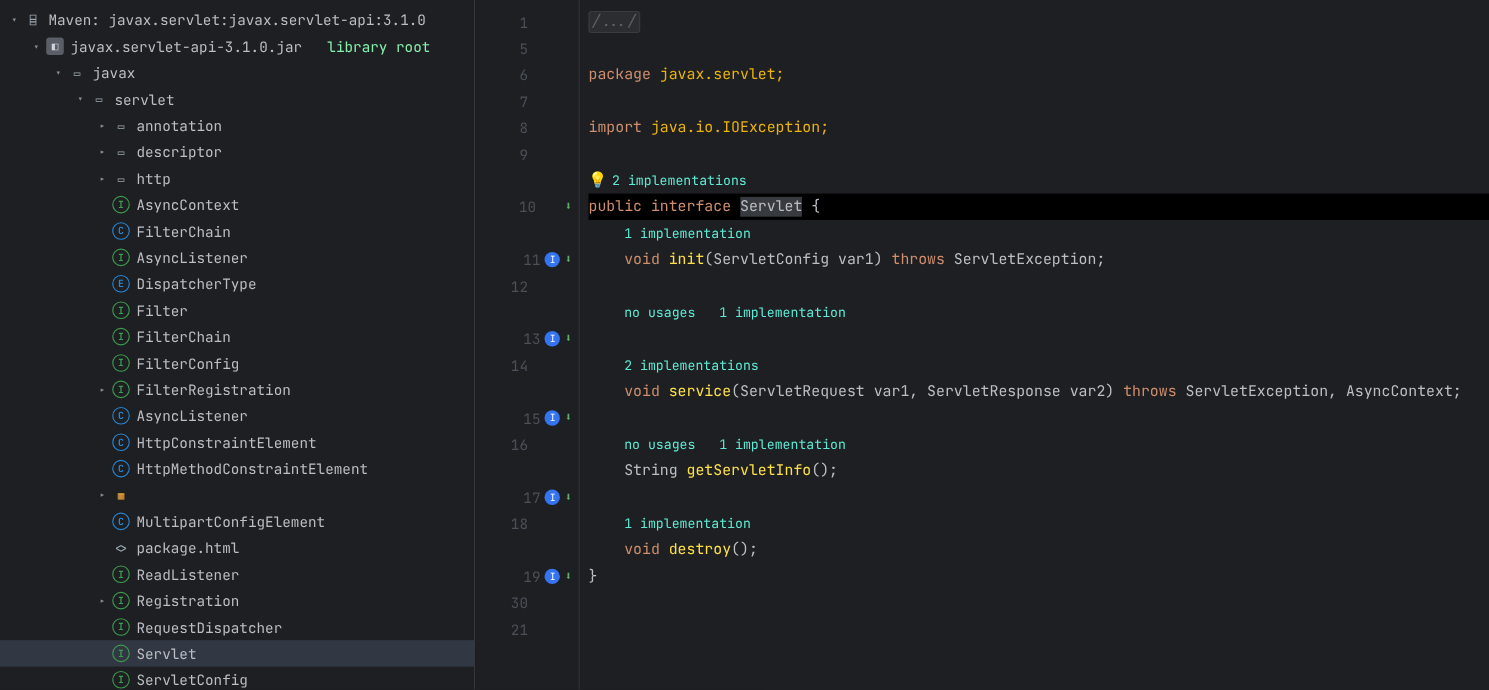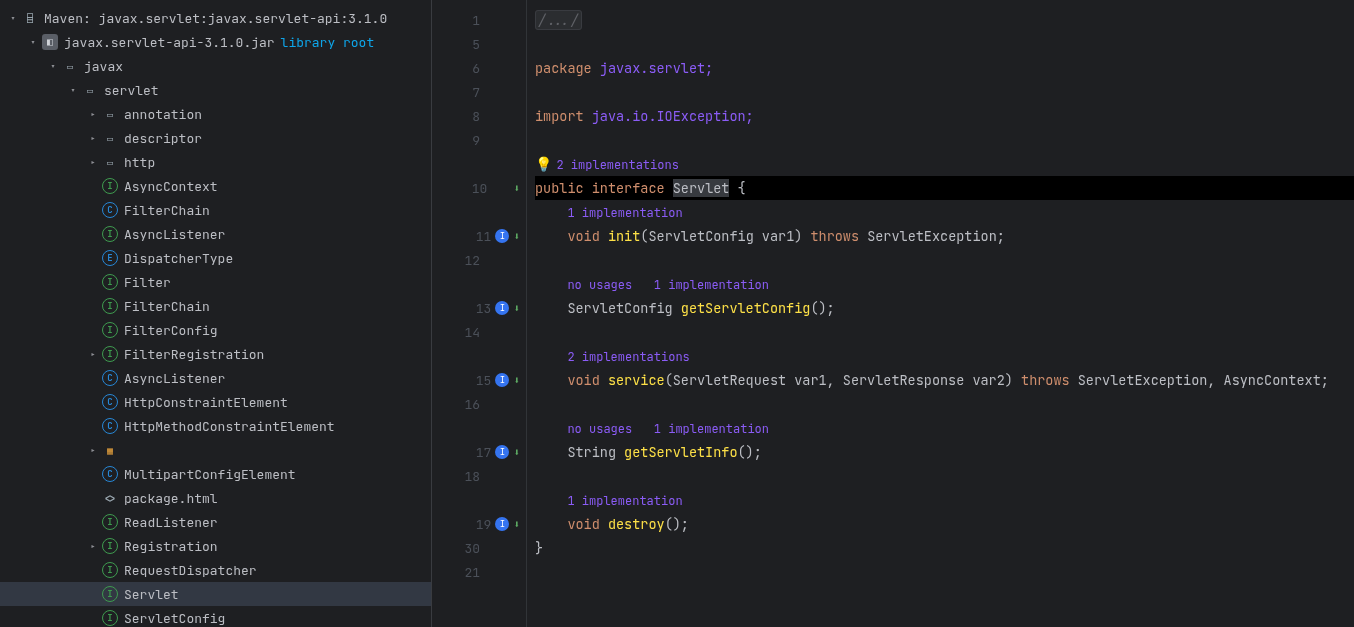--- a/index.html
+++ b/index.html
@@ -47,21 +47,21 @@
   }
   .i-lib { color:#9aa7b0; }
   .i-jar { background:#5a5e66; color:#d0d3d8; }
   .i-folder { color:#9aa7b0; }
   .i-interface { border:1.5px solid #3e9b4f; color:#3e9b4f; border-radius:50%; font-size:9px;}
   .i-class { border:1.5px solid #2787d6; color:#2787d6; border-radius:50%; font-size:9px;}
   .i-enum { border:1.5px solid #2787d6; color:#2787d6; border-radius:50%; font-size:9px;}
   .i-bundle { color:#e8a33d;}
   .i-html { color:#9aa7b0;}
   .tree-label { color:#bcbec4; }
-  .tree-hint { color:#0ea5e9; margin-left:6px; }
+  .tree-hint { color:#86efac; margin-left:23px; }
 
   
   .editor {
     flex: 1;
     display: flex;
     background: #1e1f22;
     overflow: hidden;
   }
   .gutter {
     display: flex;
@@ -88,24 +88,24 @@
     display:flex;
     flex-direction:column;
     padding-top:8px;
     padding-left:8px;
     font-size:13.5px;
     line-height:24px;
   }
   .cline { height:24px; white-space:pre;}
   .cline.current { background:#000000; }
   .c-kw { color:#cf8e6d; }
-  .c-pkg { color:#8b5cf6; }
+  .c-pkg { color:#eab308; }
   .c-comment { color:#5f826b; font-style:italic;}
   .c-fn { color:#fde047;}
-  .c-hint { color:#8b5cf6; font-size:12px;}
+  .c-hint { color:#5eead4; font-size:12px;}
   .c-hilite { background:#373a3f;}
   .bulb { color:#f2c55c; font-size:14px; margin-right:4px;}
   .fold { color:#5f6166; background:#2b2d30; border:1px solid #393b40; padding:0 2px; border-radius:3px;}
 </style>
 </head>
 <body>
 
 <div class="tree">
   <div class="tree-row">
     <span class="chevron">▾</span>
@@ -441,21 +441,20 @@
     <div class="cline"><span class="c-kw">package</span><span class="c-pkg"> javax.servlet;</span></div>
     <div class="cline"></div>
     <div class="cline"><span class="c-kw">import</span><span class="c-pkg"> java.io.IOException;</span></div>
     <div class="cline"></div>
     <div class="cline"><span class="bulb">💡</span><span class="c-hint">2 implementations</span></div>
     <div class="cline current"><span class="c-kw">public</span> <span class="c-kw">interface</span> <span class="c-hilite">Servlet</span><span> {</span></div>
     <div class="cline">    <span class="c-hint">1 implementation</span></div>
     <div class="cline">    <span class="c-kw">void</span> <span class="c-fn">init</span><span>(ServletConfig var1) </span><span class="c-kw">throws</span><span> ServletException;</span></div>
     <div class="cline"></div>
     <div class="cline">    <span class="c-hint">no usages   1 implementation</span></div>
-    <div class="cline">    <span>ServletConfig </span><span class="c-fn">getServletConfig</span><span>();</span></div>
     <div class="cline"></div>
     <div class="cline">    <span class="c-hint">2 implementations</span></div>
     <div class="cline">    <span class="c-kw">void</span> <span class="c-fn">service</span><span>(ServletRequest var1, ServletResponse var2) </span><span class="c-kw">throws</span><span> ServletException, AsyncContext;</span></div>
     <div class="cline"></div>
     <div class="cline">    <span class="c-hint">no usages   1 implementation</span></div>
     <div class="cline">    <span>String </span><span class="c-fn">getServletInfo</span><span>();</span></div>
     <div class="cline"></div>
     <div class="cline">    <span class="c-hint">1 implementation</span></div>
     <div class="cline">    <span class="c-kw">void</span> <span class="c-fn">destroy</span><span>();</span></div>
     <div class="cline"><span>}</span></div>

